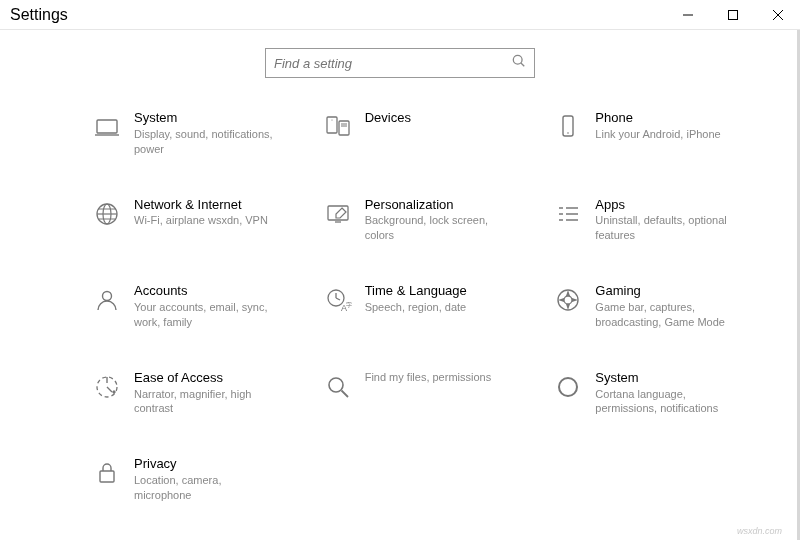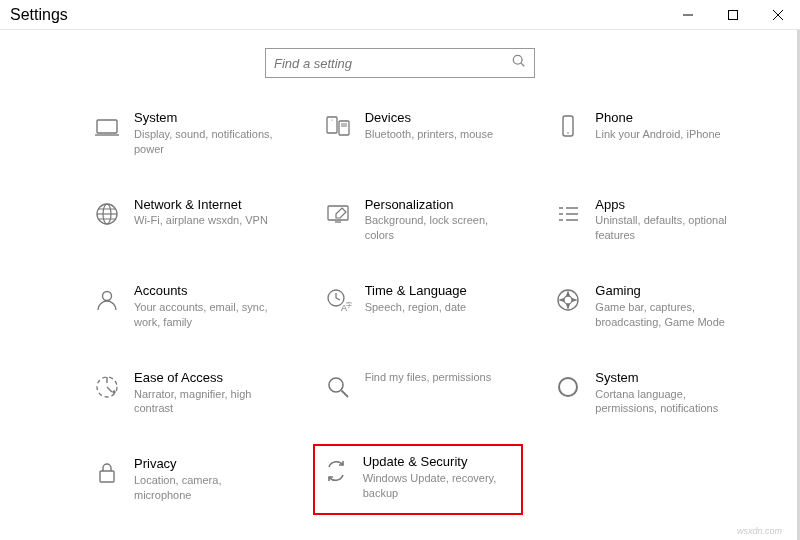--- a/index.html
+++ b/index.html
@@ -77,21 +77,20 @@
         </div>
       </div>
       <div class="cat">
         <div class="ico">
           <svg width="28" height="28" viewBox="0 0 28 28">
             <use href="#ico-devices"></use>
           </svg>
         </div>
         <div class="txt">
           <div class="ttl">Devices</div>
-          <div class="desc">Bluetooth, printers, mouse</div>
         </div>
       </div>
       <div class="cat">
         <div class="ico">
           <svg width="28" height="28" viewBox="0 0 28 28">
             <use href="#ico-phone"></use>
           </svg>
         </div>
         <div class="txt">
           <div class="ttl">Phone</div>
@@ -198,31 +197,20 @@
       </div>
       <div class="cat">
         <div class="ico">
           <svg width="28" height="28" viewBox="0 0 28 28">
             <use href="#ico-privacy"></use>
           </svg>
         </div>
         <div class="txt">
           <div class="ttl">Privacy</div>
           <div class="desc">Location, camera, microphone</div>
-        </div>
-      </div>
-      <div class="cat highlight">
-        <div class="ico">
-          <svg width="28" height="28" viewBox="0 0 28 28">
-            <use href="#ico-update"></use>
-          </svg>
-        </div>
-        <div class="txt">
-          <div class="ttl">Update &amp; Security</div>
-          <div class="desc">Windows Update, recovery, backup</div>
         </div>
       </div>
     </div>
 
   <div class="watermark">wsxdn.com</div>
 </div>
 
 <svg width="0" height="0" style="position:absolute">
   <defs>
     <g id="ico-system">

